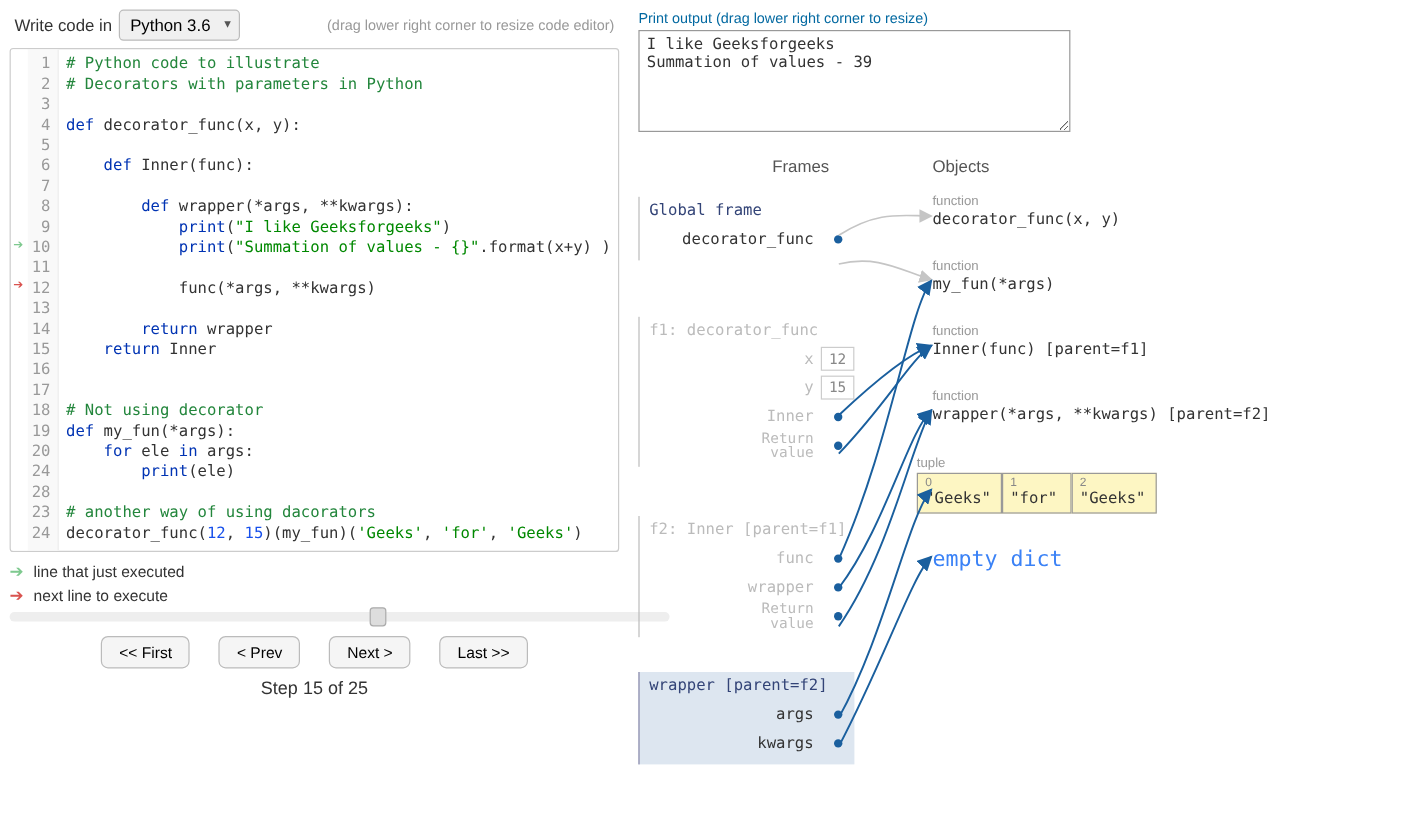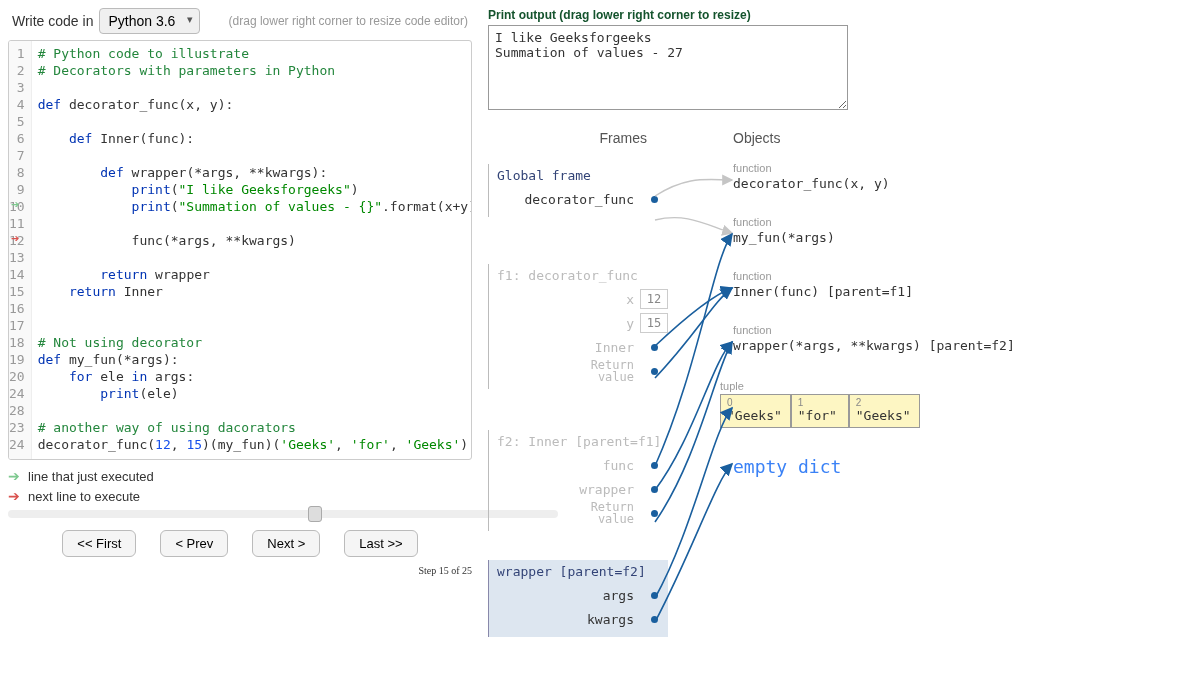--- a/index.html
+++ b/index.html
@@ -9,21 +9,21 @@
     font-family: Arial, sans-serif;
     font-size: 13px;
     color: #333;
     background: #fff;
   }
   .container {
     display: flex;
     width: 1166px;
   }
   .left-col {
-    width: 464px;
+    width: 508px;
     margin-right: 16px;
   }
   .right-col {
     width: 560px;
     position: relative;
   }
   .top-bar {
     display: flex;
     align-items: center;
     justify-content: space-between;
@@ -114,23 +114,23 @@
     gap: 24px;
   }
   .btn {
     padding: 5px 14px;
     background: #f5f5f5;
     border: 1px solid #bbb;
     border-radius: 6px;
     font-size: 13px;
     cursor: pointer;
   }
-  .step-label { text-align: right; margin-top: 8px; font-size: 10px; font-family: Liberation Serif, serif; }
+  .step-label { text-align: center; margin-top: 8px; font-size: 15px; }
   
-  .output-label { font-size: 12px; color: #14532d; margin-bottom: 3px; font-weight: bold; }
+  .output-label { font-size: 12px; color: #0369a1; margin-bottom: 3px; }
   .output-box {
     width: 360px;
     height: 85px;
     border: 1px solid #999;
     font-family: monospace;
     font-size: 13px;
     padding: 4px 6px;
     white-space: pre;
     resize: both;
     overflow: auto;
@@ -270,21 +270,21 @@
       <button class="btn">&lt; Prev</button>
       <button class="btn">Next &gt;</button>
       <button class="btn">Last &gt;&gt;</button>
     </div>
     <div class="step-label">Step 15 of 25</div>
   </div>
 
   <div class="right-col">
     <div class="output-label">Print output (drag lower right corner to resize)</div>
     <div class="output-box">I like Geeksforgeeks
-Summation of values - 27</div>
+Summation of values - 39</div>
 
     <div class="viz">
       <div class="viz-headers">
         <div class="viz-h-frames">Frames</div>
         <div class="viz-h-objects">Objects</div>
       </div>
 
       <div class="frame" style="left:0;top:34px;width:180px">
         <div class="frame-title">Global frame</div>
         <div class="frow">

